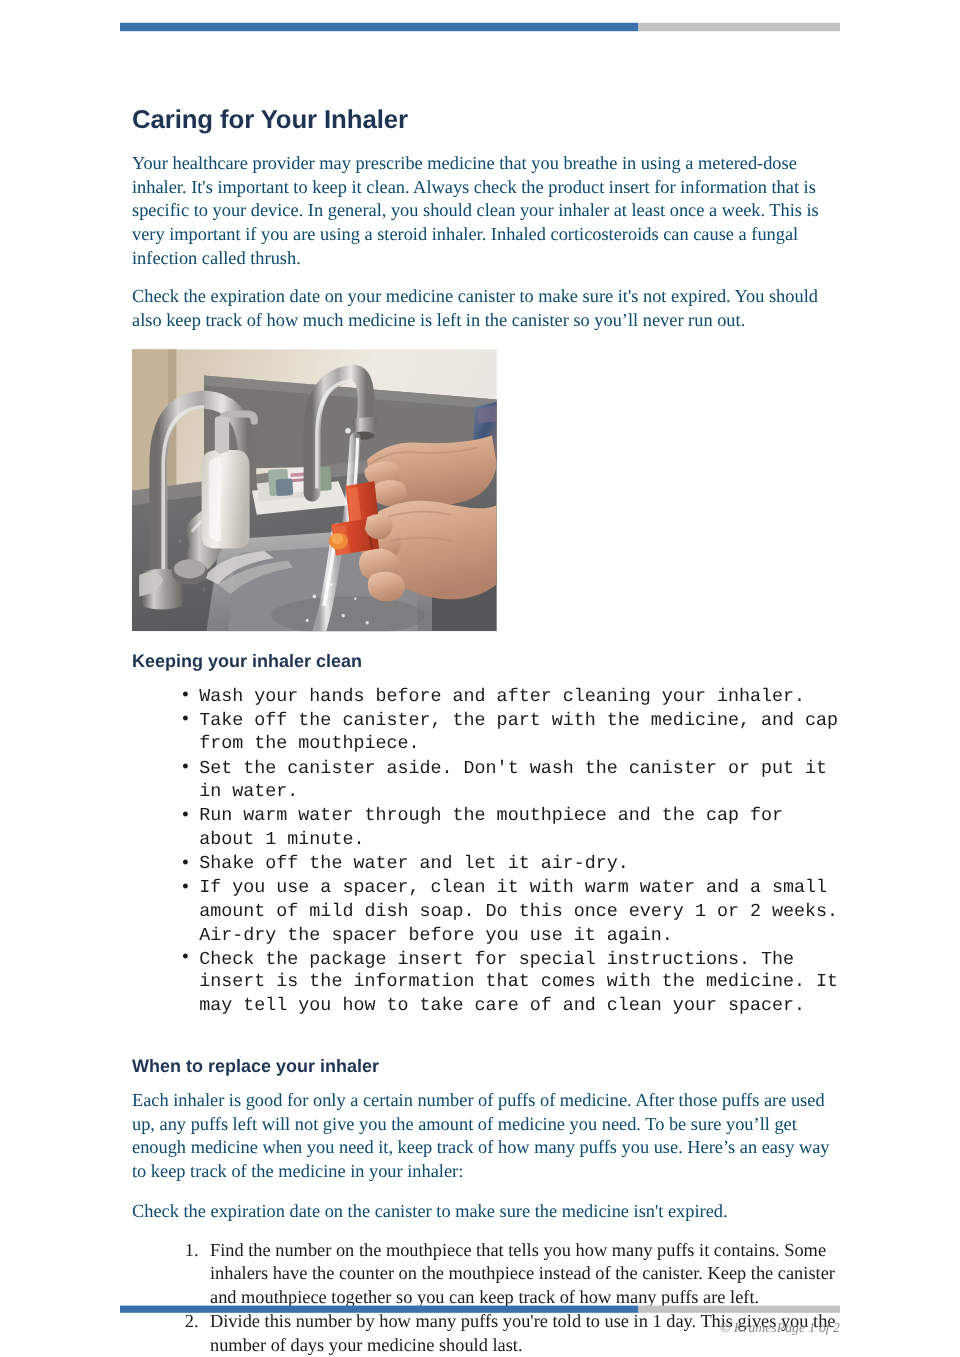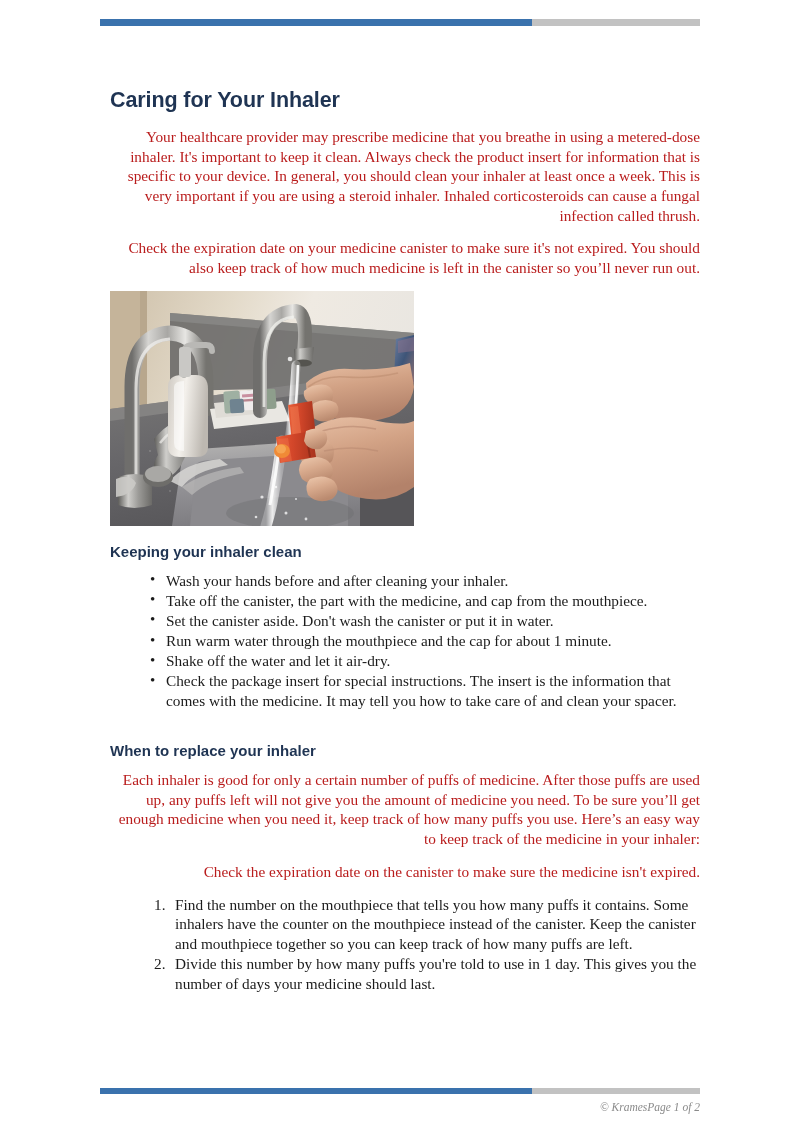--- a/index.html
+++ b/index.html
@@ -60,42 +60,42 @@
     font-weight: bold;
     color: #1f3453;
     margin: 0 0 9px 0;
     line-height: 1.25;
   }
 
   p.body-text {
     font-family: "Liberation Serif", serif;
     font-size: 15.3px;
     line-height: 1.29;
-    color: #b91c1c;
+    color: #0c4a6e;
     margin: 0 0 13px 0;
-    text-align: right;
+    text-align: left;
   }
 
   .figure {
     margin: 3px 0 17px 0;
   }
   .figure .photo {
     width: 304px;
     height: 235px;
     display: block;
     border: 0;
   }
 
   ul.bullet-list {
     margin: 0 0 0 0;
     padding: 0 0 0 44px;
     list-style: none;
   }
   ul.bullet-list > li {
-    font-family: Liberation Serif, serif;
+    font-family: Liberation Mono, monospace;
     font-size: 15.3px;
     line-height: 1.285;
     color: #1b1b1b;
     position: relative;
     padding-left: 12px;
     margin: 0 0 0.5px 0;
   }
   ul.bullet-list > li::before {
     content: "\2022";
     position: absolute;
@@ -362,20 +362,21 @@
       </svg>
     </div>
 
     <h2 class="section-title">Keeping your inhaler clean</h2>
     <ul class="bullet-list">
       <li>Wash your hands before and after cleaning your inhaler.</li>
       <li>Take off the canister, the part with the medicine, and cap from the mouthpiece.</li>
       <li>Set the canister aside. Don't wash the canister or put it in water.</li>
       <li>Run warm water through the mouthpiece and the cap for about 1 minute.</li>
       <li>Shake off the water and let it air-dry.</li>
+      <li>If you use a spacer, clean it with warm water and a small amount of mild dish soap. Do this once every 1 or 2 weeks. Air-dry the spacer before you use it again.</li>
       <li>Check the package insert for special instructions. The insert is the information that comes with the medicine. It may tell you how to take care of and clean your spacer.</li>
     </ul>
 
     <div class="gap-after-list"></div>
 
     <h2 class="section-title">When to replace your inhaler</h2>
     <p class="body-text">Each inhaler is good for only a certain number of puffs of medicine. After those puffs are used up, any puffs left will not give you the amount of medicine you need. To be sure you’ll get enough medicine when you need it, keep track of how many puffs you use. Here’s an easy way to keep track of the medicine in your inhaler:</p>
     <p class="body-text">Check the expiration date on the canister to make sure the medicine isn't expired.</p>
     <ol class="number-list">
       <li>Find the number on the mouthpiece that tells you how many puffs it contains. Some inhalers have the counter on the mouthpiece instead of the canister. Keep the canister and mouthpiece together so you can keep track of how many puffs are left.</li>

